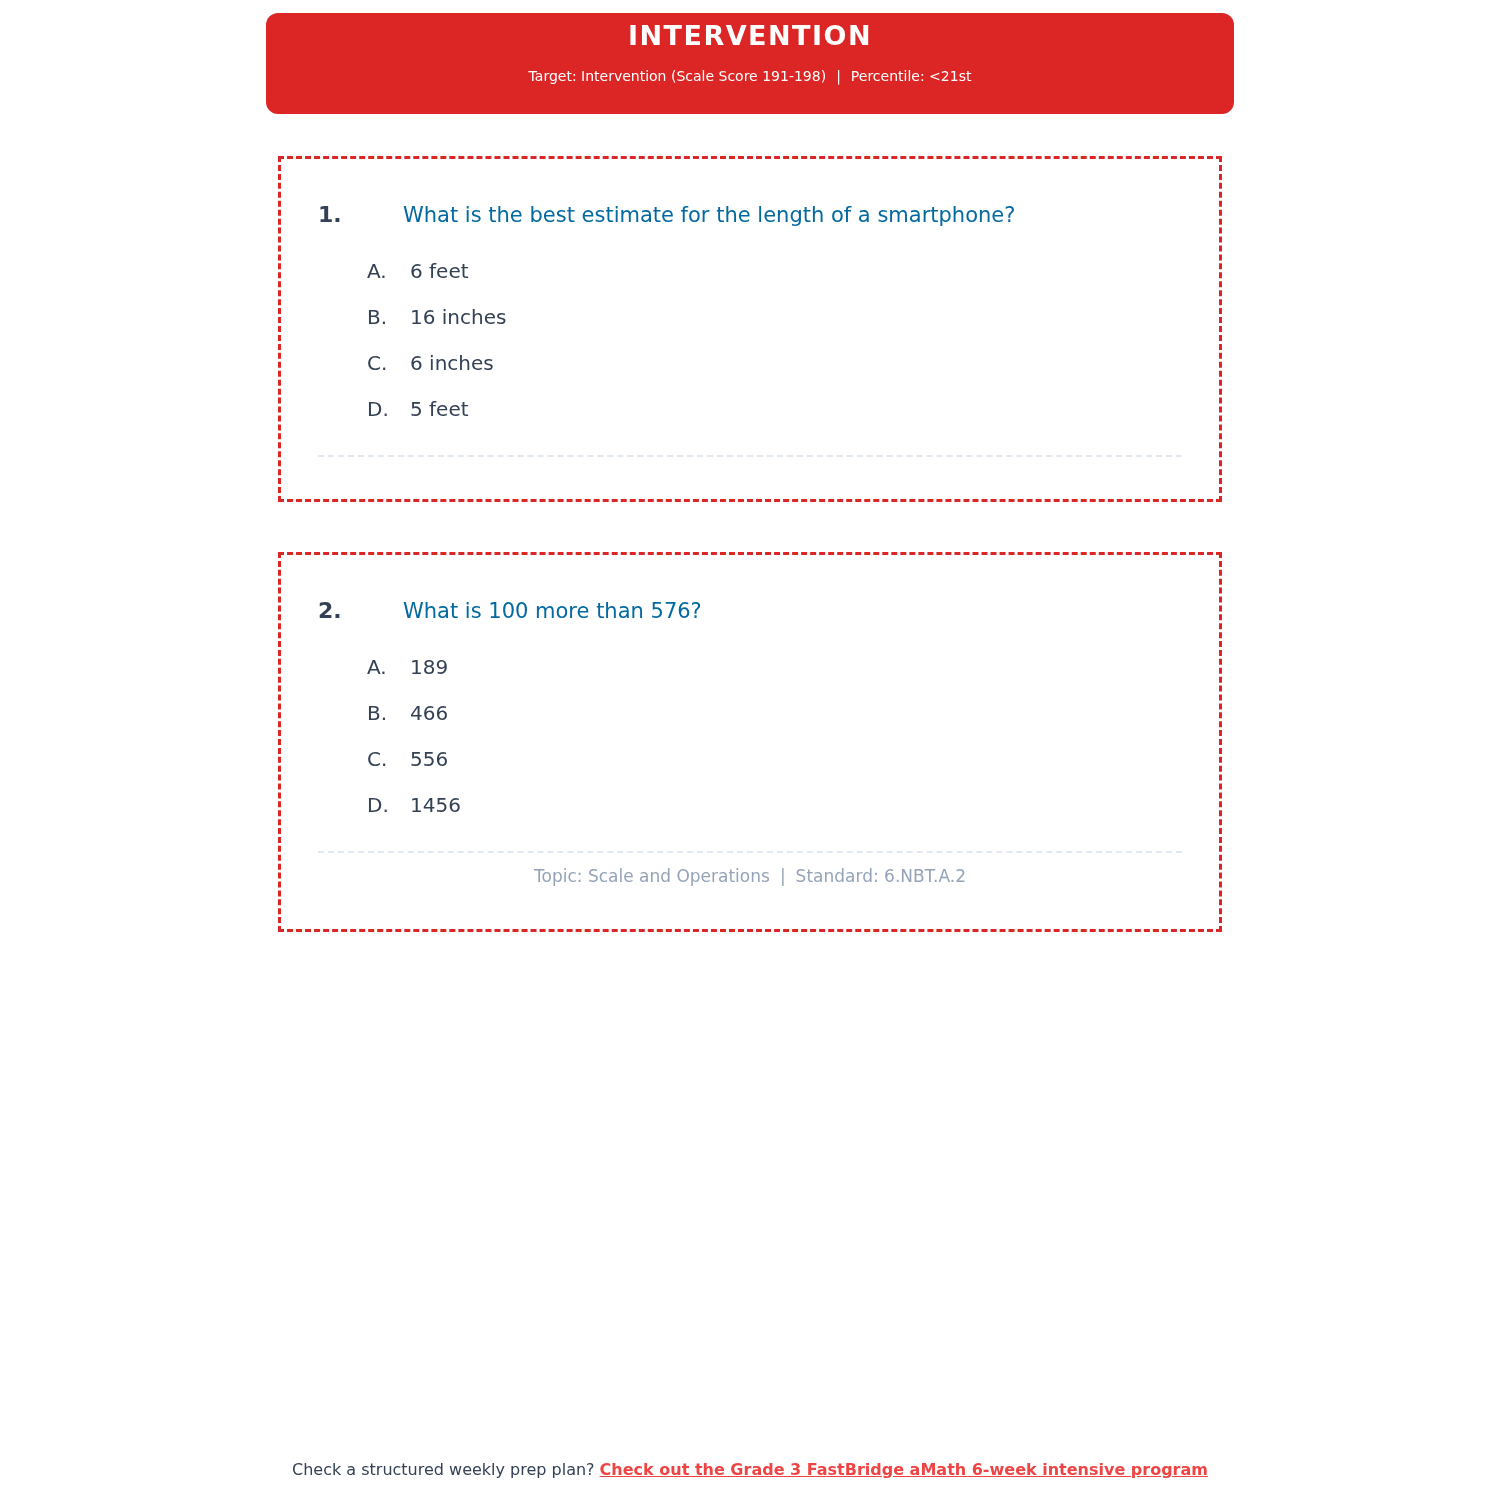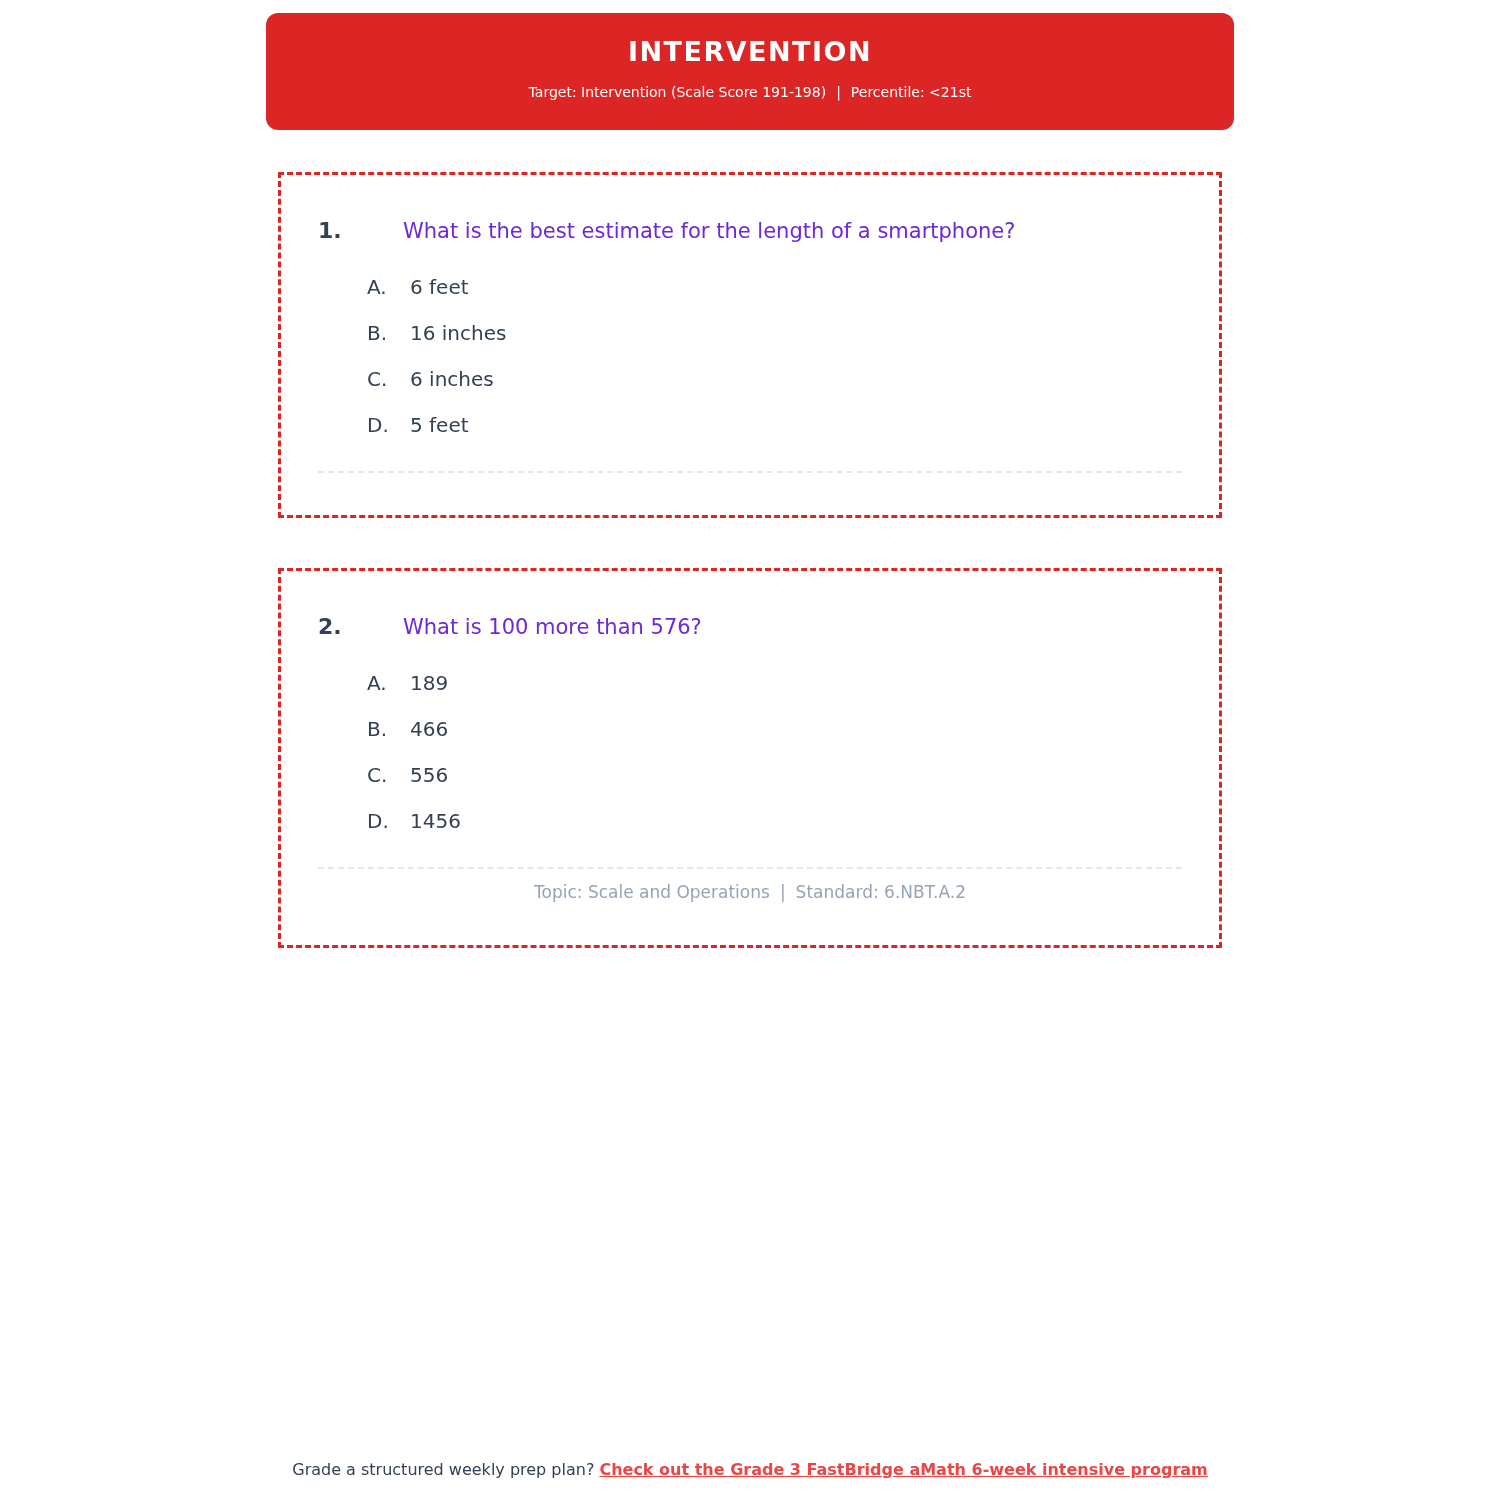--- a/index.html
+++ b/index.html
@@ -17,21 +17,21 @@
     overflow: hidden;
   }
   
   .banner {
     width: 968px;
     margin: 13px auto 0;
     background: #DC2626;
     border-radius: 12px;
     color: #ffffff;
     text-align: center;
-    padding: 23px 24px 26px;
+    padding: 7px 24px 26px;
   }
   .banner-title {
     font-size: 27px;
     line-height: 32px;
     font-weight: bold;
     letter-spacing: 1.5px;
   }
   .banner-subtitle {
     margin-top: 12px;
     font-size: 14px;
@@ -56,21 +56,21 @@
   .q-number {
     flex: 0 0 85px;
     font-size: 22px;
     line-height: 28px;
     font-weight: bold;
     color: #334155;
   }
   .q-text {
     font-size: 21px;
     line-height: 28px;
-    color: #6d28d9;
+    color: #0369a1;
   }
   .q-options { margin-left: 49px; }
   .option {
     display: flex;
     align-items: baseline;
     font-size: 20px;
     line-height: 24px;
     margin-bottom: 22px;
     color: #334155;
   }
@@ -168,16 +168,16 @@
         <span class="opt-text">1456</span>
       </div>
     </div>
     <div class="divider"></div>
     <div class="q-meta">
       <span>Topic: Scale and Operations</span><span class="meta-sep">|</span><span>Standard: 6.NBT.A.2</span>
     </div>
   </section>
 
   <footer class="page-footer">
-    <span>Grade a structured weekly prep plan?</span><a class="footer-link" href="#">Check out the Grade 3 FastBridge aMath 6-week intensive program</a>
+    <span>Check a structured weekly prep plan?</span><a class="footer-link" href="#">Check out the Grade 3 FastBridge aMath 6-week intensive program</a>
   </footer>
 
 </div>
 
 </body></html>

